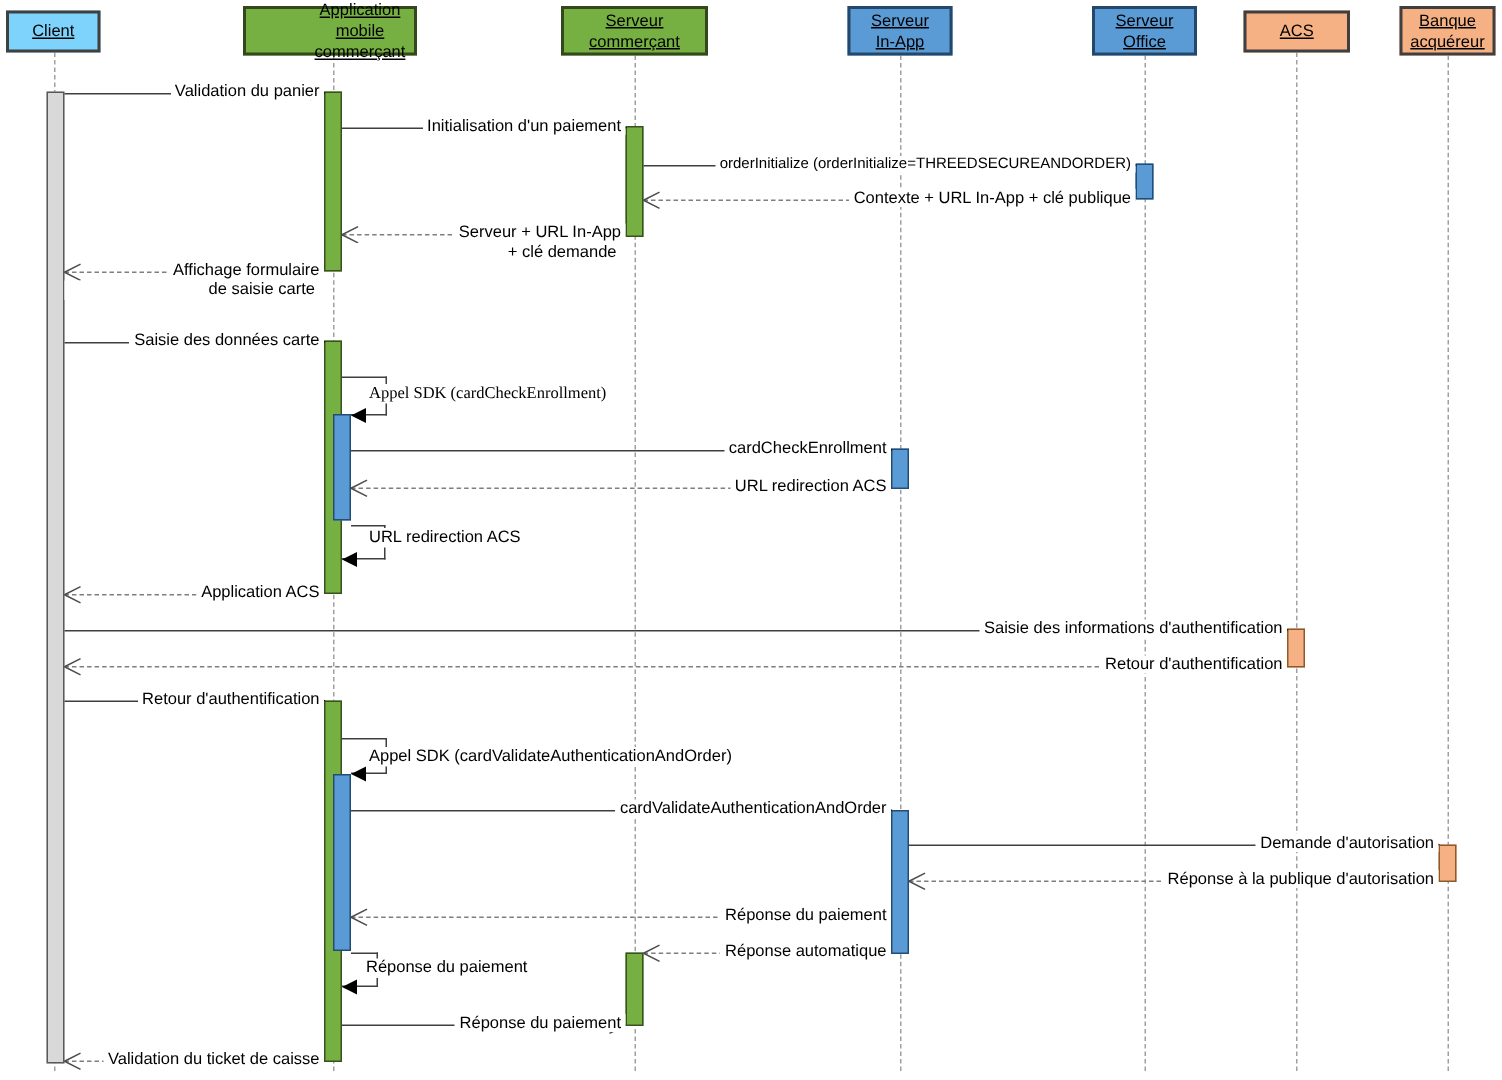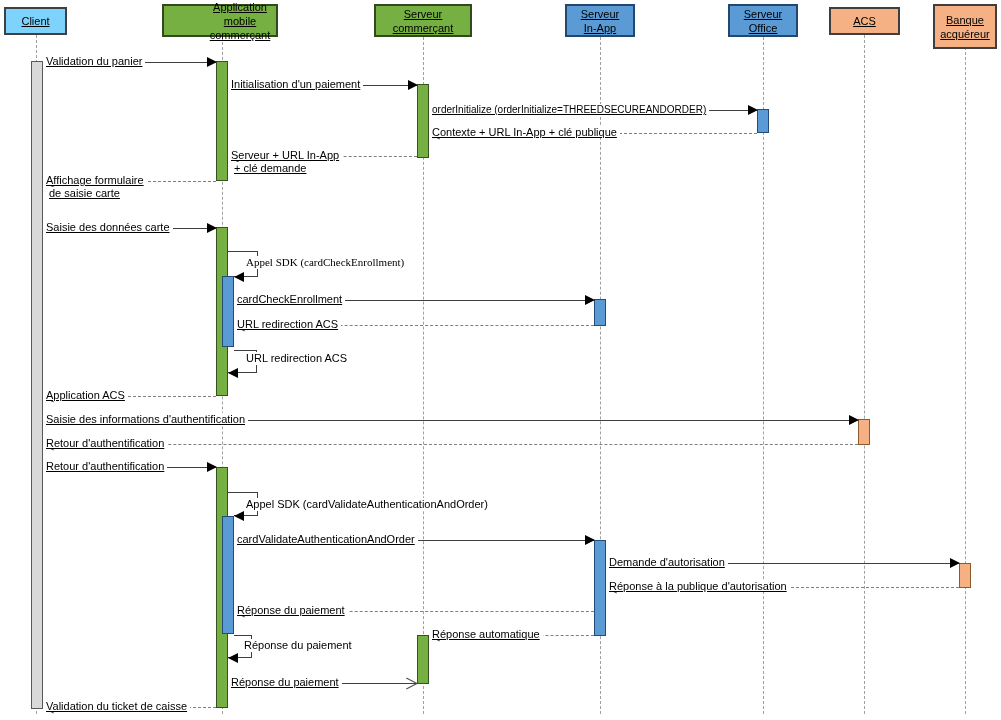--- a/index.html
+++ b/index.html
@@ -23,22 +23,22 @@
   .bar { position:absolute; width:12px; box-sizing:border-box; border:1px solid; }
   .b-gray   { background:#d9d9d9; border-color:#595959; }
   .b-green  { background:#76b043; border-color:#38511f; }
   .b-blue   { background:#5b9bd5; border-color:#234d75; }
   .b-orange { background:#f5b183; border-color:#8c5a2b; }
 
   
   .msg { position:absolute; height:0; }
   .msg .ln { position:absolute; left:0; right:0; top:0; height:0; border-top:1px solid #3f3f3f; }
   .msg.d .ln { border-top:1px dashed #7f7f7f; }
-  .lbl { position:absolute; left:0; right:0; top:-7px; text-align:left;
-         font-size:11px; line-height:13px;text-decoration:underline; }
+  .lbl { position:absolute; left:0; right:0; top:-7px; text-align:right;
+         font-size:11px; line-height:13px; }
   .lbl.sm { font-size:10px; }
   .lbl span { background:#fff; padding:0 3px; }
   .lbl .l2w { display:block; }
 
   
   .af { position:absolute; width:0; height:0; top:-5px;
         border-top:5px solid transparent; border-bottom:5px solid transparent; }
   .af.r { right:-1px; border-left:10px solid #000; }
 
   
@@ -91,21 +91,21 @@
     <span>Serveur</span>
     <span>In-App</span>
   </div>
   <div class="actor a-blue" style="left:728px;top:4px;width:70px;height:33px;">
     <span>Serveur</span>
     <span>Office</span>
   </div>
   <div class="actor a-orange" style="left:829px;top:7px;width:71px;height:28px;">
     <span>ACS</span>
   </div>
-  <div class="actor a-orange" style="left:933px;top:4px;width:64px;height:45px;">
+  <div class="actor a-orange" style="left:933px;top:4px;width:64px;height:33px;">
     <span>Banque</span>
     <span>acquéreur</span>
   </div>
 
   <div class="bar b-gray" style="left:31px;top:61px;height:648px;"></div>
   <div class="bar b-green" style="left:216px;top:61px;height:120px;"></div>
   <div class="bar b-green" style="left:417px;top:84px;height:74px;"></div>
   <div class="bar b-blue" style="left:757px;top:109px;height:24px;"></div>
   <div class="bar b-green" style="left:216px;top:227px;height:169px;"></div>
   <div class="bar b-blue" style="left:222px;top:276px;height:71px;"></div>

